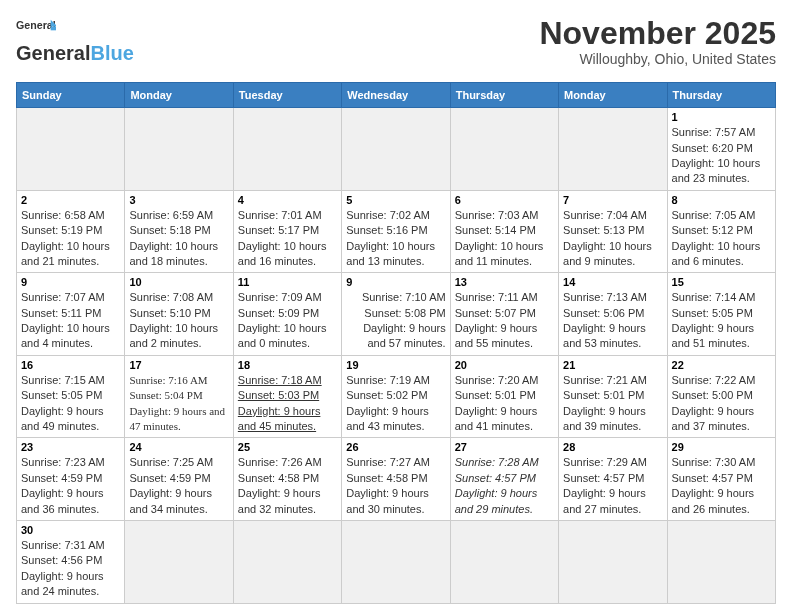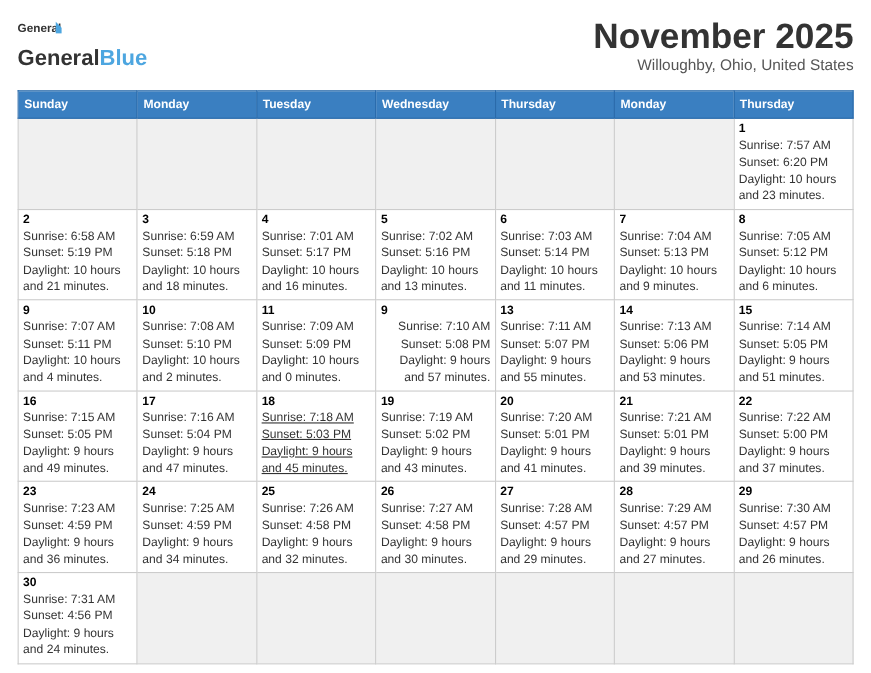--- a/index.html
+++ b/index.html
@@ -218,21 +218,21 @@
       </tr>
       <tr class="week-row">
         <td>
           <span class="day-num">16</span>
           <div class="day-info" style="white-space: pre-line;">Sunrise: 7:15 AM
 Sunset: 5:05 PM
 Daylight: 9 hours and 49 minutes.</div>
         </td>
         <td>
           <span class="day-num">17</span>
-          <div class="day-info" style="white-space: pre-line;">Sunrise: 7:16 AM
+          <div class="day-info" style="white-space: pre-line; font-family: Liberation Serif, serif;">Sunrise: 7:16 AM
 Sunset: 5:04 PM
 Daylight: 9 hours and 47 minutes.</div>
         </td>
         <td>
           <span class="day-num">18</span>
           <div class="day-info" style="white-space: pre-line; text-decoration: underline;">Sunrise: 7:18 AM
 Sunset: 5:03 PM
 Daylight: 9 hours and 45 minutes.</div>
         </td>
         <td>
@@ -280,21 +280,21 @@
 Daylight: 9 hours and 32 minutes.</div>
         </td>
         <td>
           <span class="day-num">26</span>
           <div class="day-info" style="white-space: pre-line;">Sunrise: 7:27 AM
 Sunset: 4:58 PM
 Daylight: 9 hours and 30 minutes.</div>
         </td>
         <td>
           <span class="day-num">27</span>
-          <div class="day-info" style="white-space: pre-line;">Sunrise: 7:28 AM
+          <div class="day-info" style="white-space: pre-line; font-style: italic;">Sunrise: 7:28 AM
 Sunset: 4:57 PM
 Daylight: 9 hours and 29 minutes.</div>
         </td>
         <td>
           <span class="day-num">28</span>
           <div class="day-info" style="white-space: pre-line;">Sunrise: 7:29 AM
 Sunset: 4:57 PM
 Daylight: 9 hours and 27 minutes.</div>
         </td>
         <td>

